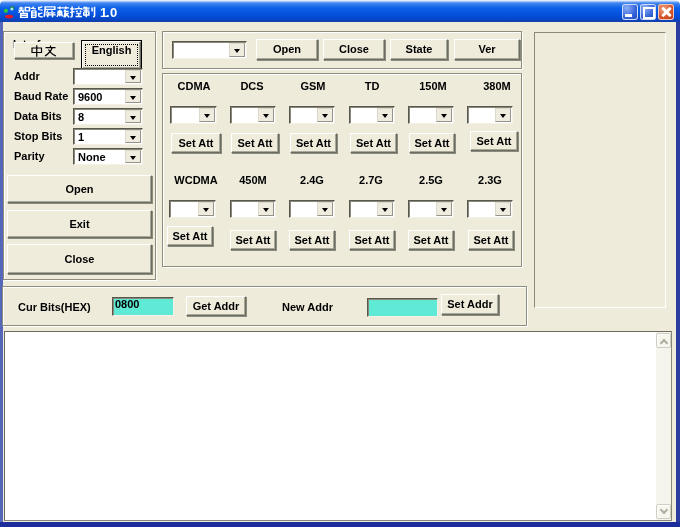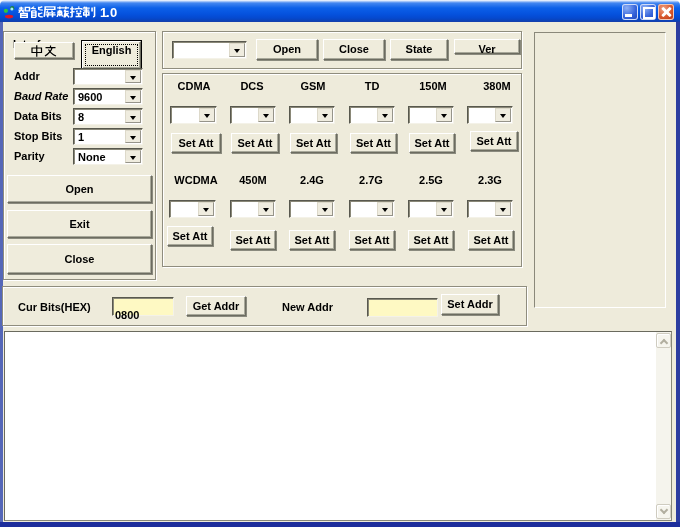--- a/index.html
+++ b/index.html
@@ -38,24 +38,24 @@
 .combo { position:absolute; background:#fff;
   border-top:1px solid #58584e; border-left:1px solid #58584e;
   border-right:1px solid #f4f2e8; border-bottom:1px solid #f4f2e8;
   box-shadow:inset 1px 1px 0 #8a8878; }
 .combo .ca { position:absolute; right:1px; top:1px; bottom:1px; width:16px; background:#efecdf;
   border:1px solid #ddd9ca; border-bottom-color:#96948a; border-right-color:#96948a; }
 .combo .ca:after { content:""; position:absolute; left:4px; top:5px; width:0; height:0;
   border-left:3.5px solid transparent; border-right:3.5px solid transparent; border-top:4px solid #000; }
 .combo .cv { position:absolute; left:4px; top:2px; font-weight:bold; font-size:11px; }
 
-.tbox { position:absolute; background:#fef9c3;
+.tbox { position:absolute; background:#5eead4;
   border-top:1px solid #58584e; border-left:1px solid #58584e;
   border-right:1px solid #f4f2e8; border-bottom:1px solid #f4f2e8;
-  box-shadow:inset 1px 1px 0 #8a8878; font-weight:bold; font-size:11px; padding-left:2px; padding-top:11px; }
+  box-shadow:inset 1px 1px 0 #8a8878; font-weight:bold; font-size:11px; padding-left:2px; padding-top:0; }
 .lbl { position:absolute; font-weight:bold; font-size:11px; color:#000; white-space:nowrap; }
 .lblc { position:absolute; font-weight:bold; font-size:11px; color:#000; transform:translateX(-50%); white-space:nowrap; }
 
 .sbb { background:#f6f5ee; border:1px solid #cfccc0; border-radius:2px;
   box-shadow:inset 1px 1px 0 #ffffff; }
 .chev { position:absolute; width:6px; height:6px; border-left:2px solid #b2afa0; border-top:2px solid #b2afa0; }
 </style>
 </head>
 <body>
 <div id="win">
@@ -126,21 +126,21 @@
   <div class="btn" id="bzh" style="left:14px; top:42px; width:60px; height:17px; line-height:15px;">
     <svg width="26" height="12" viewBox="0 0 26 12" style="margin-top:2px" fill="none" stroke="#000" stroke-width="1.2">
       <path d="M1,3 H10.5 V7.5 H1 Z M5.75,0.3 V11.7"></path>
       <path d="M19.5,0.5 Q19.5,2 19.7,2.5 M14.5,2.7 H24.5 M21,3 Q20,7 14,11 M17.5,4.5 Q19.5,8.5 25,11"></path>
     </svg></div>
   <div class="btn" id="ben" style="left:82px; top:41px; width:59px; height:28px; line-height:17px; outline:1px solid #000; ">
     <div style="position:absolute; left:2px; top:2px; right:2px; bottom:2px; border:1px dotted #000;"></div>
     English</div>
 
   <div class="lbl" style="left:14px; top:70px;">Addr</div>
-  <div class="lbl" style="left:14px; top:90px;font-style:italic;">Baud Rate</div>
+  <div class="lbl" style="left:14px; top:90px;">Baud Rate</div>
   <div class="lbl" style="left:14px; top:110px;">Data Bits</div>
   <div class="lbl" style="left:14px; top:130px;">Stop Bits</div>
   <div class="lbl" style="left:14px; top:150px;">Parity</div>
   <div class="combo" style="left:73px; top:68px; width:70px; height:17px;">
       <div class="ca"></div>
       <div class="cv"></div>
     </div>
   <div class="combo" style="left:73px; top:88px; width:70px; height:17px;">
       <div class="ca"></div>
       <div class="cv">9600</div>
@@ -163,21 +163,21 @@
   <div class="btn" style="left:7px; top:244px; width:145px; height:30px; line-height:28px;">Close</div>
 
   <div class="frame" style="left:162px; top:31px; width:360px; height:38px;"></div>
   <div class="combo" style="left:172px; top:41px; width:75px; height:18px;">
       <div class="ca"></div>
       <div class="cv"></div>
     </div>
   <div class="btn" style="left:256px; top:39px; width:62px; height:21px; line-height:19px;">Open</div>
   <div class="btn" style="left:323px; top:39px; width:62px; height:21px; line-height:19px;">Close</div>
   <div class="btn" style="left:390px; top:39px; width:58px; height:21px; line-height:19px;">State</div>
-  <div class="btn" style="left:454px; top:39px; width:66px; height:15px; line-height:19px;">Ver</div>
+  <div class="btn" style="left:454px; top:39px; width:66px; height:21px; line-height:19px;">Ver</div>
 
   <div class="frame" style="left:162px; top:73px; width:360px; height:194px;"></div>
   <div class="lblc" style="left:194px; top:80px;">CDMA</div>
   <div class="lblc" style="left:252px; top:80px;">DCS</div>
   <div class="lblc" style="left:313px; top:80px;">GSM</div>
   <div class="lblc" style="left:372px; top:80px;text-align:right;">TD</div>
   <div class="lblc" style="left:433px; top:80px;">150M</div>
   <div class="lblc" style="left:497px; top:80px;">380M</div>
 
   <div class="combo" style="left:170px; top:106px; width:47px; height:18px;">

